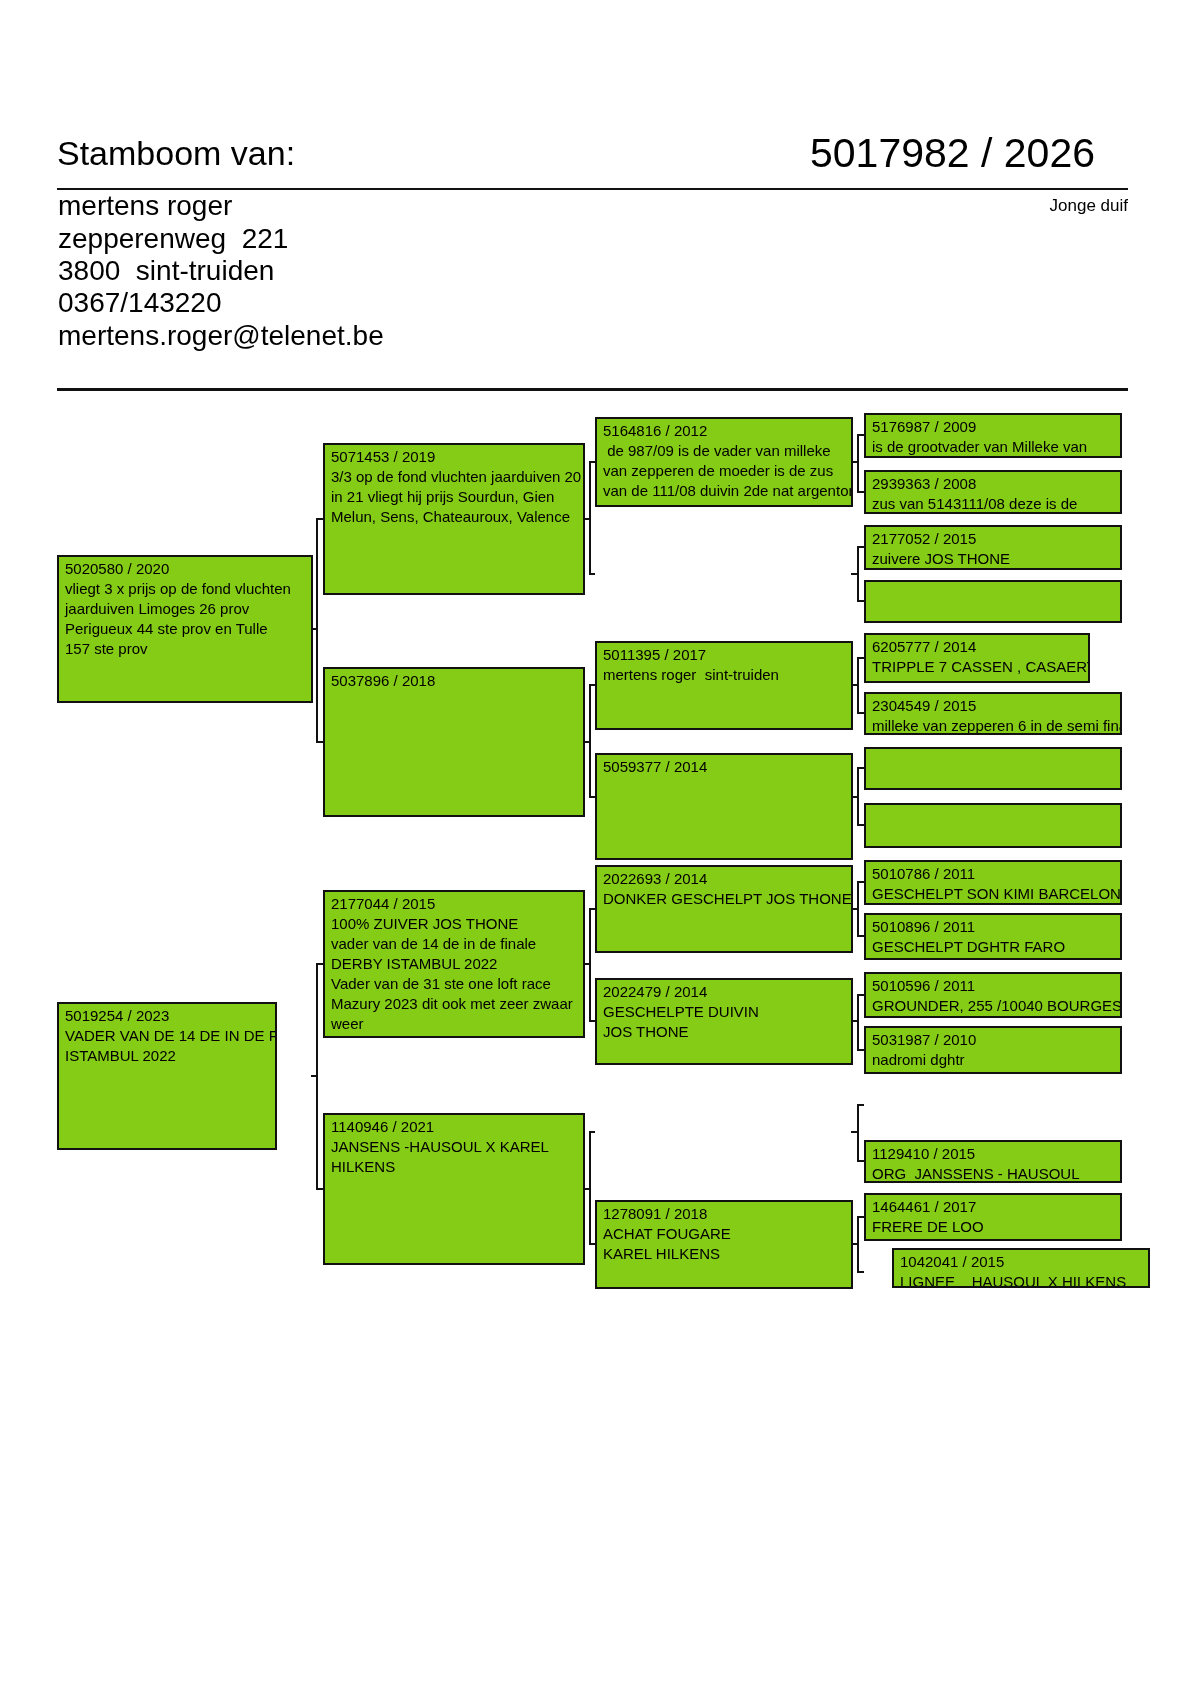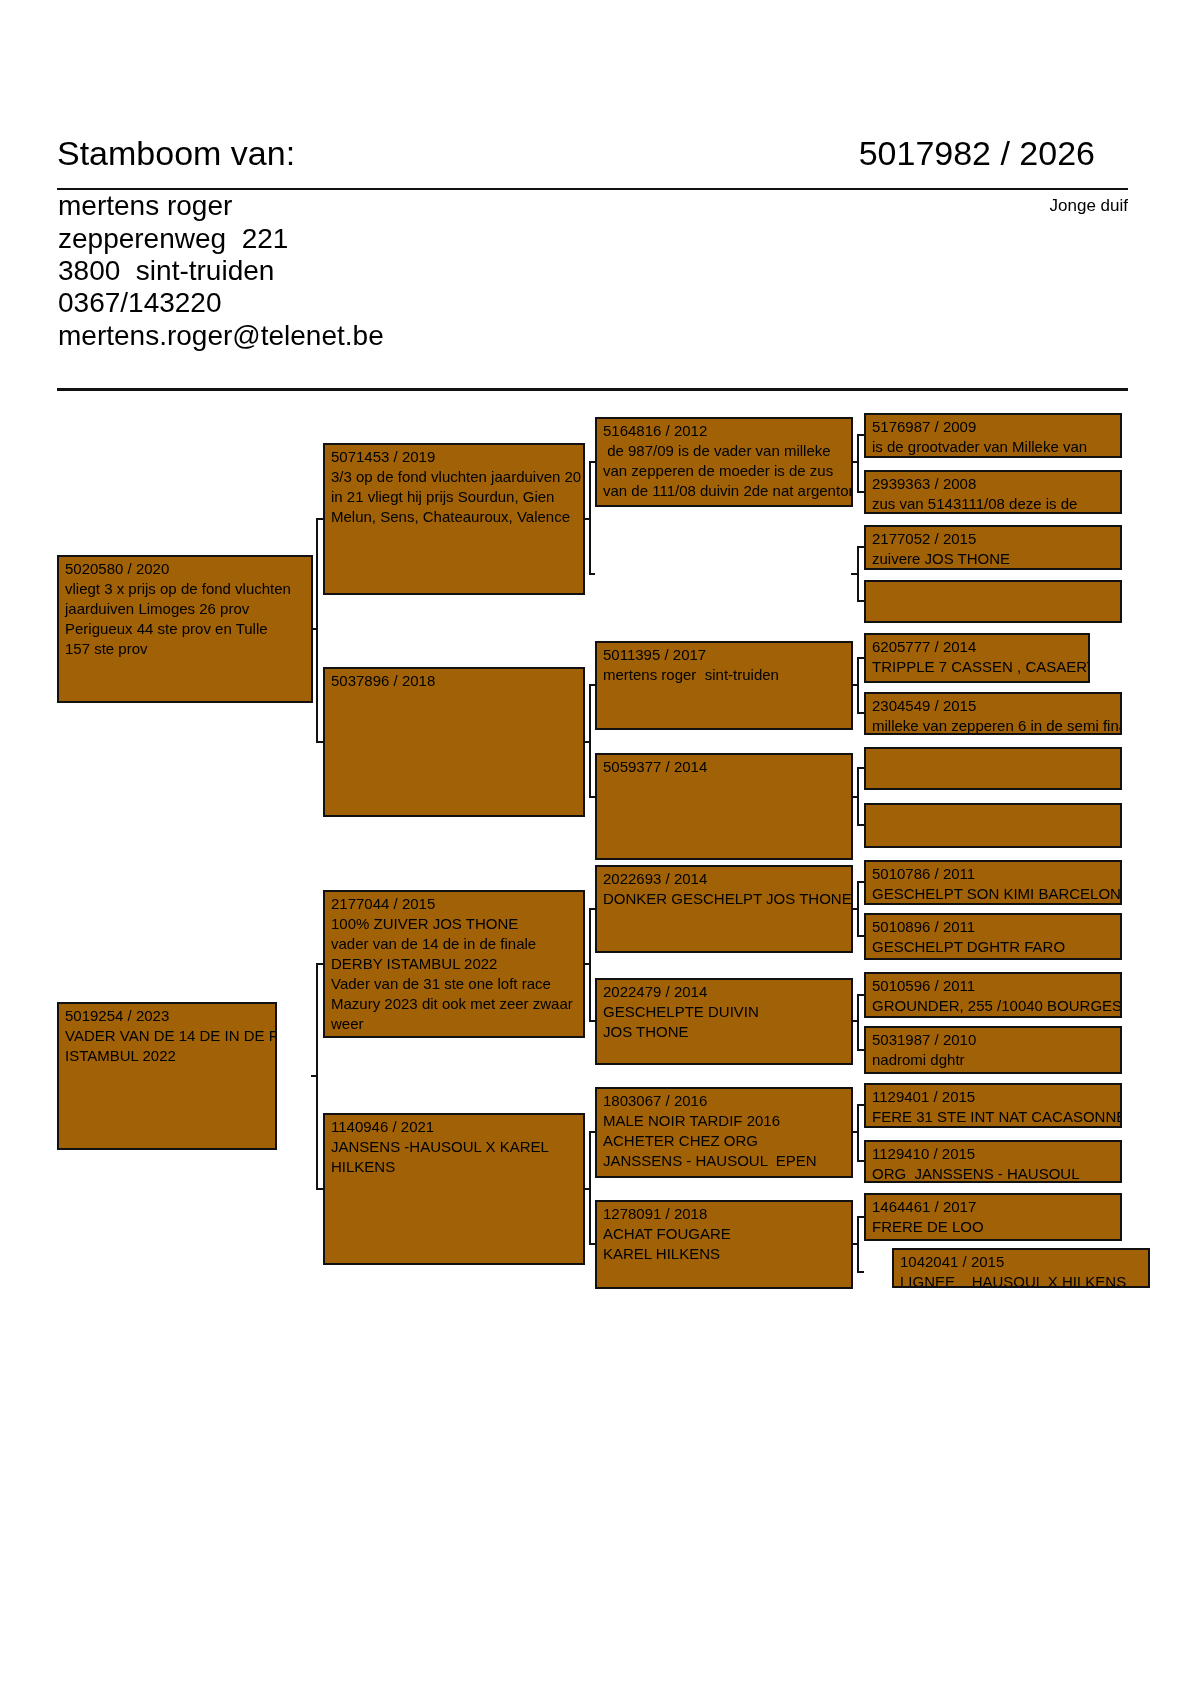--- a/index.html
+++ b/index.html
@@ -7,29 +7,29 @@
   #page{
     position:relative;
     width:1190px;height:1683px;
     background:#ffffff;
     font-family:"Liberation Sans", sans-serif;
     color:#000;
     overflow:hidden;
   }
   .abs{position:absolute;}
   .title{font-size:34px;line-height:36px;white-space:pre;}
-  .ringnum{font-size:34px;line-height:36px;white-space:pre;text-align:right;}
+  .ringnum{font-size:41px;line-height:36px;white-space:pre;text-align:right;}
   .addr{font-size:28px;line-height:24px;white-space:pre;}
   .birdtype{font-size:17px;line-height:20px;white-space:pre;text-align:right;}
   .rule{background:#111;height:2px;}
   .box{
     position:absolute;
     box-sizing:border-box;
     border:2px solid #111;
-    background:#a16207;
+    background:#84cc16;
     font-size:15px;
     line-height:20px;
     padding:2px 6px;
     white-space:pre;
     overflow:hidden;
   }
   .bracket{
     position:absolute;
     box-sizing:border-box;
     border-left:2px solid #111;
@@ -85,24 +85,20 @@
 van zepperen de moeder is de zus
 van de 111/08 duivin 2de nat argenton</div>
   <div class="box" style="left:595px;top:641px;width:258px;height:89px;">5011395 / 2017
 mertens roger  sint-truiden</div>
   <div class="box" style="left:595px;top:753px;width:258px;height:107px;">5059377 / 2014</div>
   <div class="box" style="left:595px;top:865px;width:258px;height:88px;">2022693 / 2014
 DONKER GESCHELPT JOS THONE</div>
   <div class="box" style="left:595px;top:978px;width:258px;height:87px;">2022479 / 2014
 GESCHELPTE DUIVIN
 JOS THONE</div>
-  <div class="box" style="left:595px;top:1087px;width:258px;height:91px;">1803067 / 2016
-MALE NOIR TARDIF 2016
-ACHETER CHEZ ORG
-JANSSENS - HAUSOUL  EPEN</div>
   <div class="box" style="left:595px;top:1200px;width:258px;height:89px;">1278091 / 2018
 ACHAT FOUGARE
 KAREL HILKENS</div>
 
   <div class="box" style="left:864px;top:413px;width:258px;height:45px;">5176987 / 2009
 is de grootvader van Milleke van</div>
   <div class="box" style="left:864px;top:470px;width:258px;height:44px;">2939363 / 2008
 zus van 5143111/08 deze is de</div>
   <div class="box" style="left:864px;top:525px;width:258px;height:45px;">2177052 / 2015
 zuivere JOS THONE</div>
@@ -114,22 +110,20 @@
   <div class="box" style="left:864px;top:747px;width:258px;height:43px;"></div>
   <div class="box" style="left:864px;top:803px;width:258px;height:45px;"></div>
   <div class="box" style="left:864px;top:860px;width:258px;height:45px;">5010786 / 2011
 GESCHELPT SON KIMI BARCELONA</div>
   <div class="box" style="left:864px;top:913px;width:258px;height:47px;">5010896 / 2011
 GESCHELPT DGHTR FARO</div>
   <div class="box" style="left:864px;top:972px;width:258px;height:46px;">5010596 / 2011
 GROUNDER, 255 /10040 BOURGES</div>
   <div class="box" style="left:864px;top:1026px;width:258px;height:48px;">5031987 / 2010
 nadromi dghtr</div>
-  <div class="box" style="left:864px;top:1083px;width:258px;height:45px;">1129401 / 2015
-FERE 31 STE INT NAT CACASONNE</div>
   <div class="box" style="left:864px;top:1140px;width:258px;height:43px;">1129410 / 2015
 ORG  JANSSENS - HAUSOUL</div>
   <div class="box" style="left:864px;top:1193px;width:258px;height:48px;">1464461 / 2017
 FRERE DE LOO</div>
   <div class="box" style="left:864px;top:1248px;width:258px;height:40px;margin-left:28px;">1042041 / 2015
 LIGNEE    HAUSOUL X HILKENS</div>
 
 <div class="bracket" style="left: 316px; top: 518px; width: 7px; height: 225px;"></div>
     <div class="pstub" style="left: 311px; top: 628px; width: 5px;"></div>
     <div class="bracket" style="left: 316px; top: 963px; width: 7px; height: 227px;"></div>

